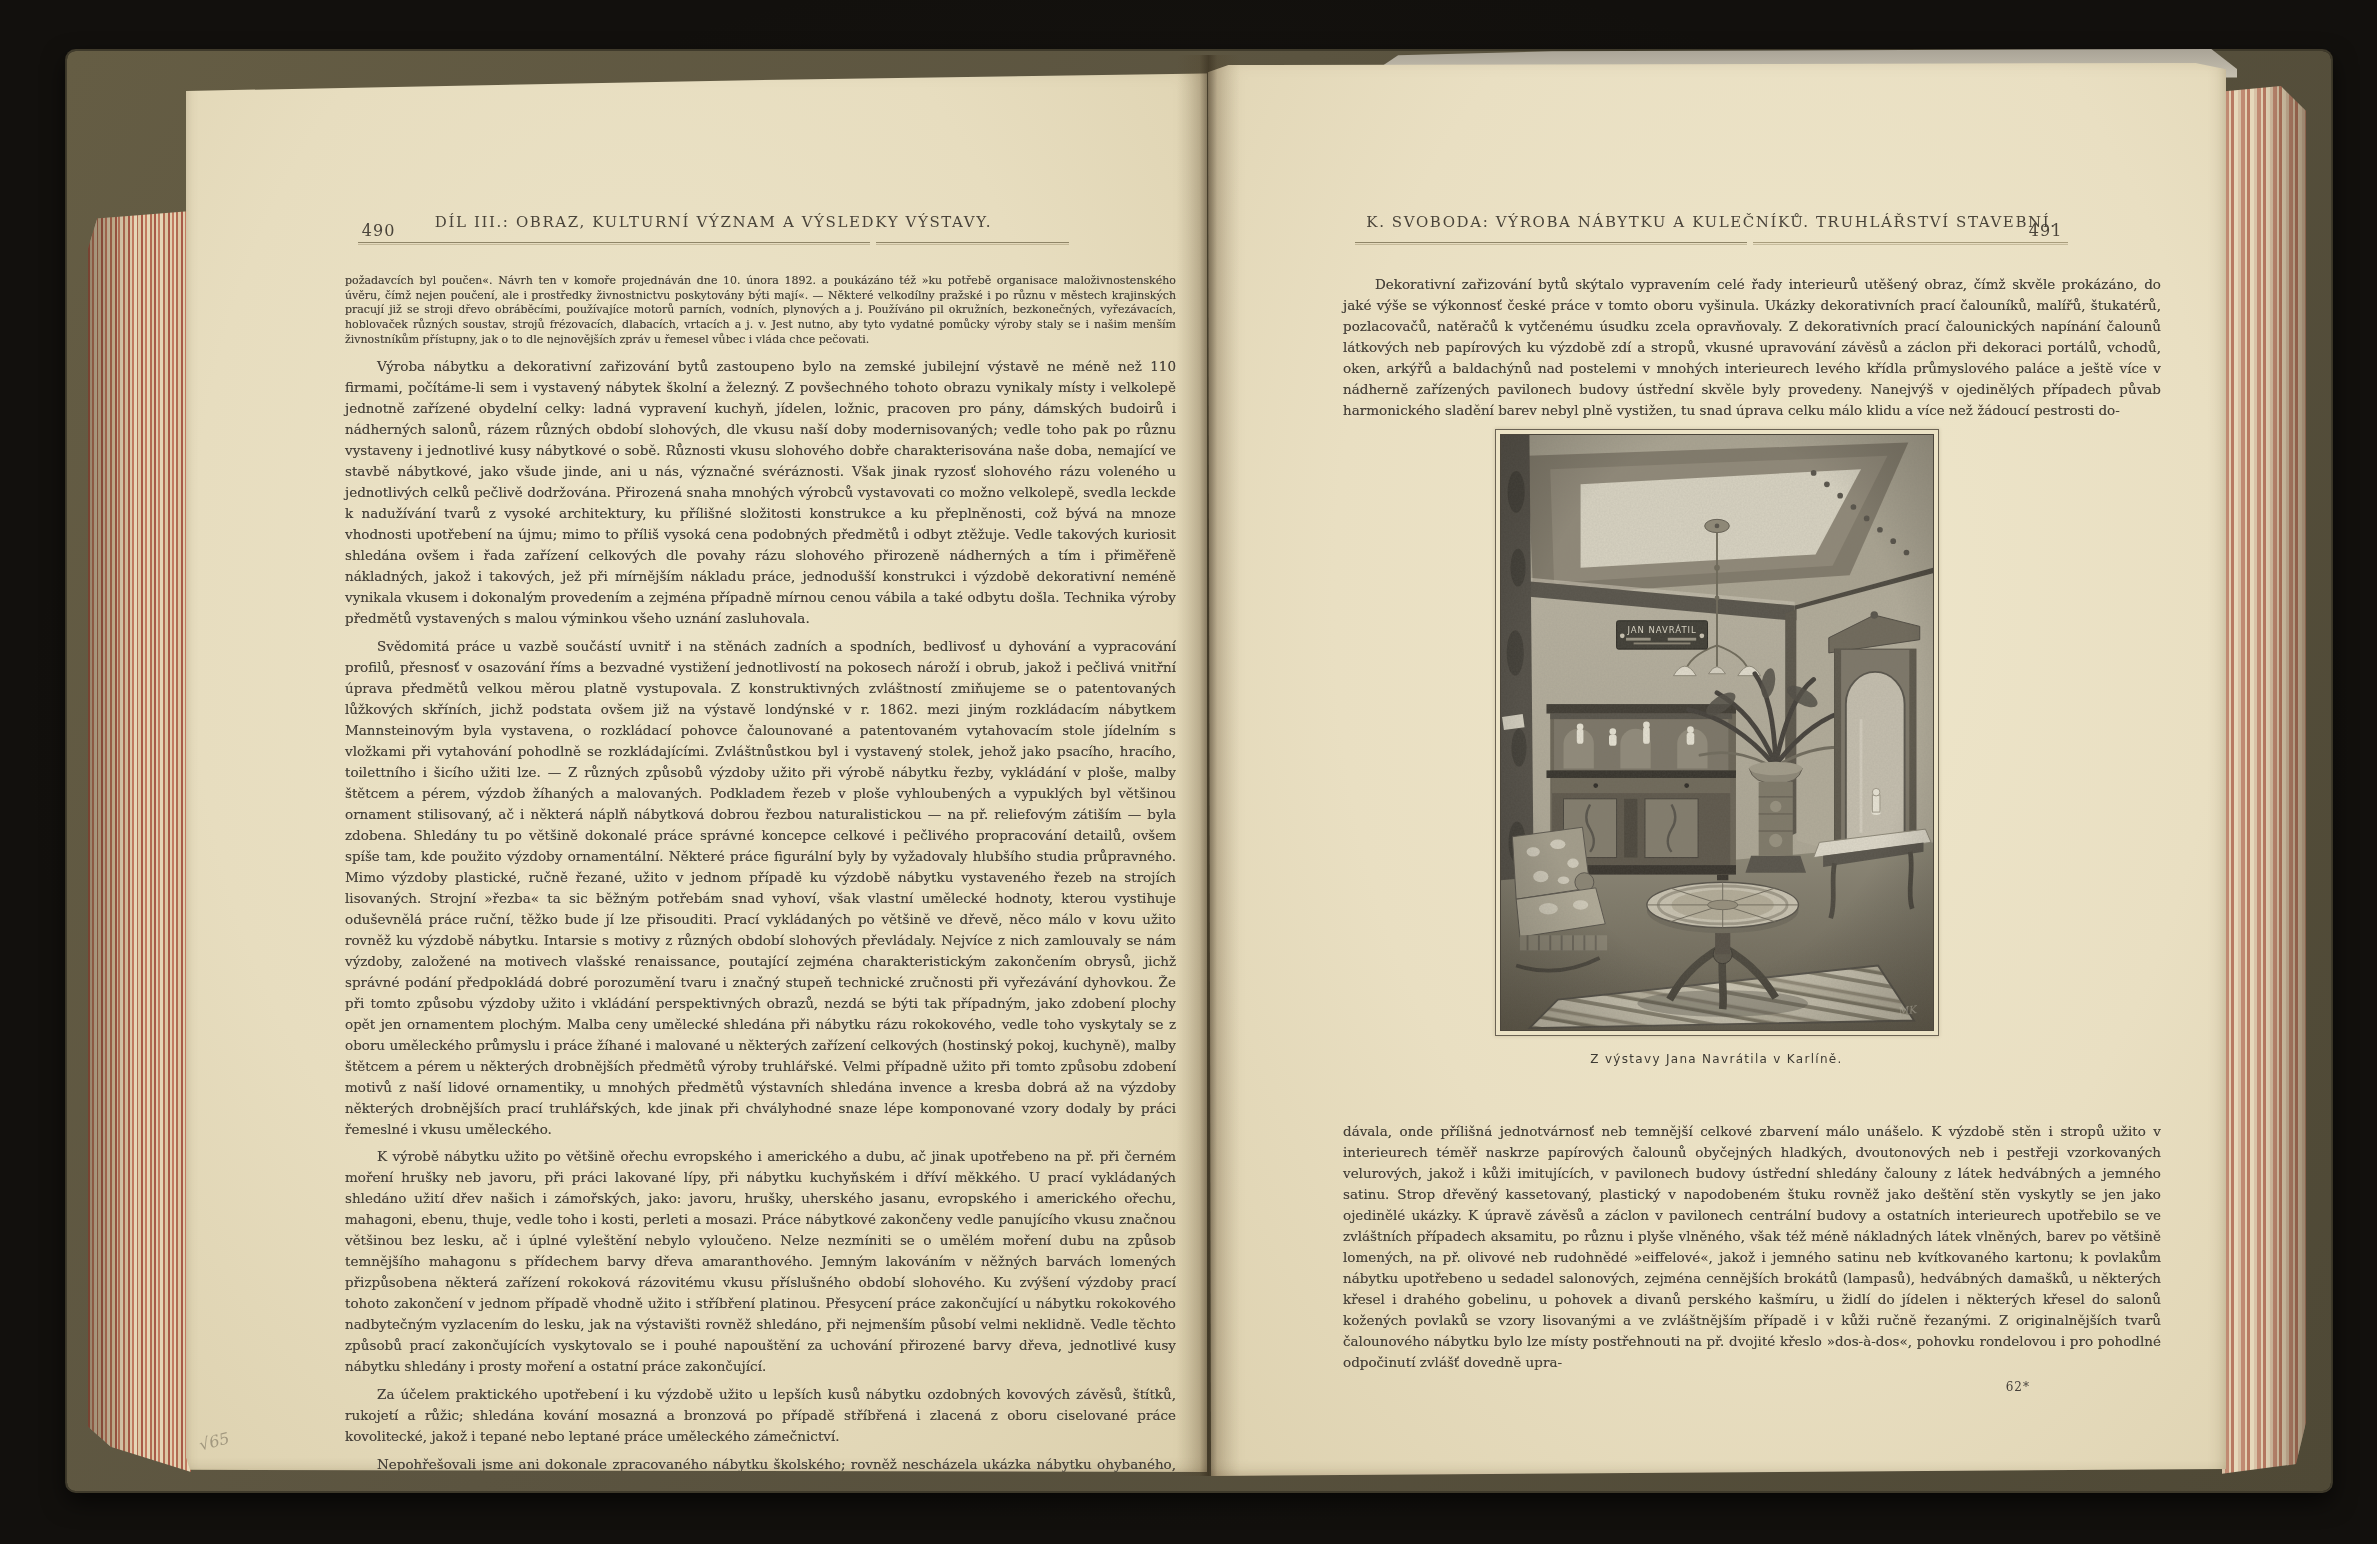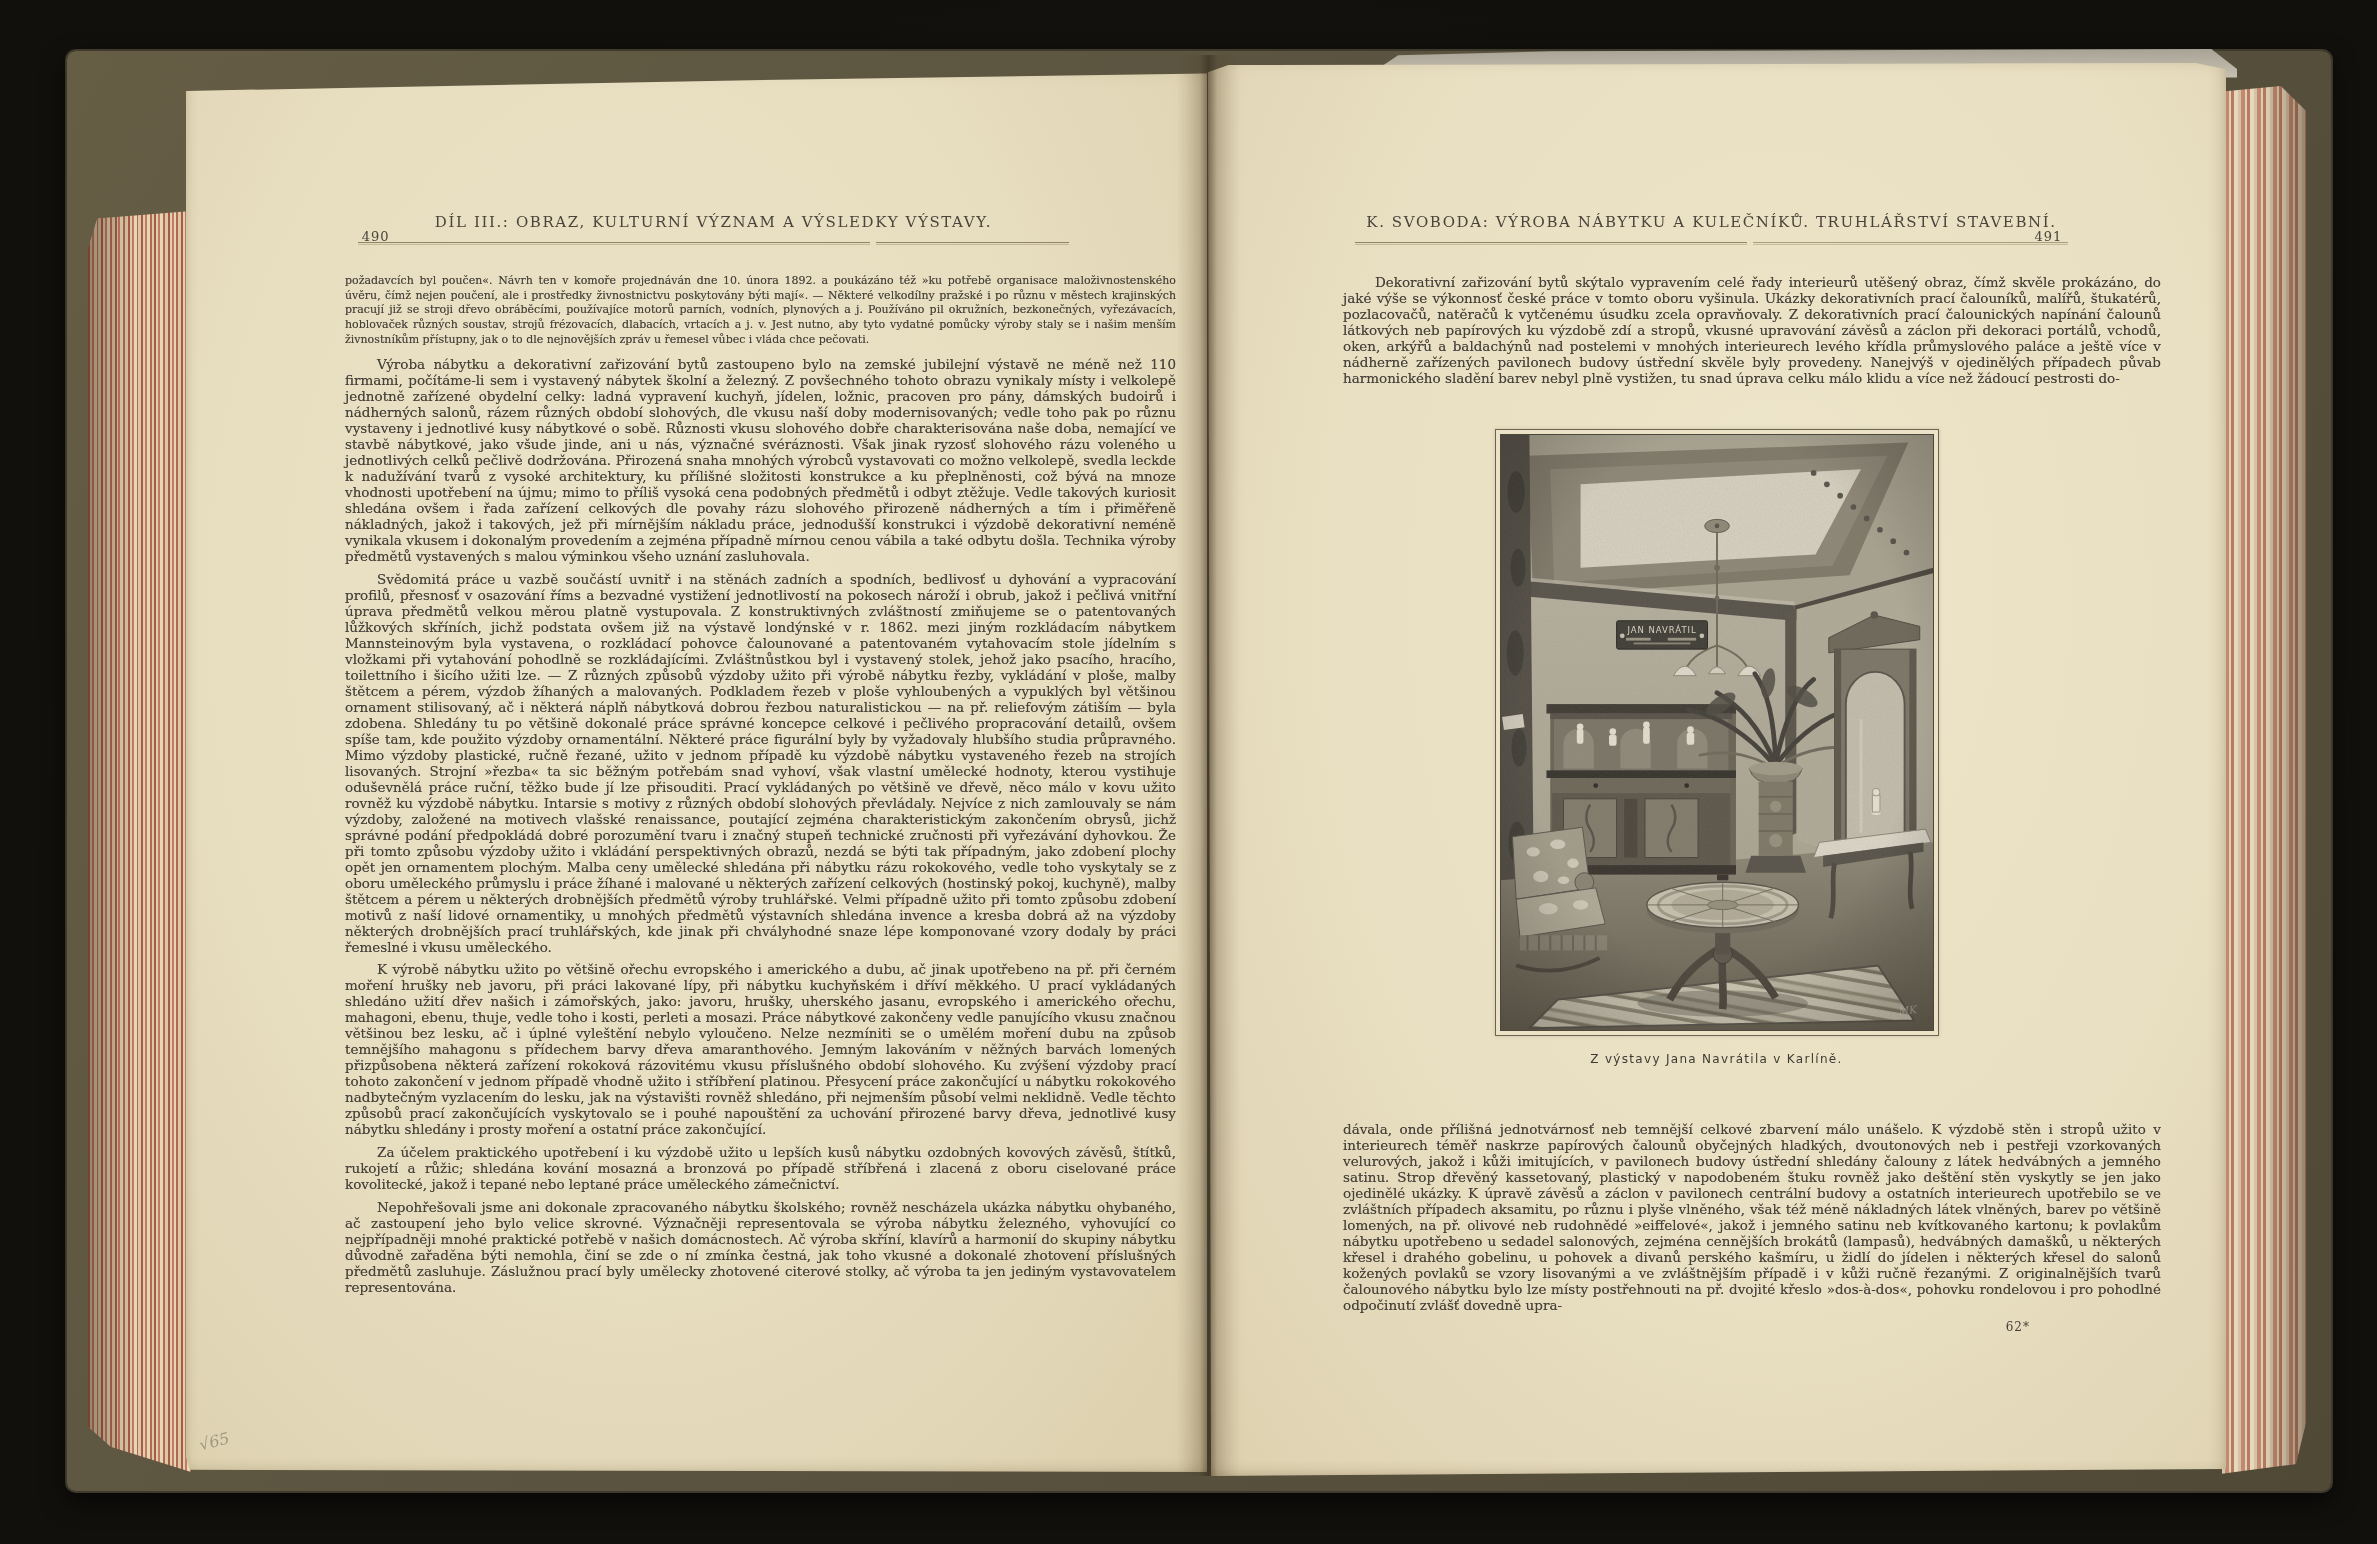--- a/index.html
+++ b/index.html
@@ -44,33 +44,33 @@
   .page-right{left:1208px;top:63px;width:1018px;height:1413px;
     background:radial-gradient(ellipse at 56% 38%, #eee6cb 0%, #e9dfc2 55%, #ddd1af 100%);
     clip-path:polygon(0 0.65%,2% 0.15%,97% 0,100% 0.45%,100% 99.5%,0.3% 100%);
     box-shadow:inset 23px 0 30px -19px rgba(80,58,28,.42), inset -11.4px 0 17px -11.4px rgba(80,58,28,.3),
       inset 0 -9.5px 15px -9.5px rgba(80,58,28,.22);}
   
   .header{position:absolute;text-align:center;color:#4a443a;}
   .hdr-left{left:172px;top:141px;width:711px;height:23px;}
   .hdr-right{left:147px;top:150px;width:713px;height:23px;}
   .htitle{font-size:15px;letter-spacing:1.6px;white-space:nowrap;}
-  .pgnum{position:absolute;top:16px;font-size:13px;letter-spacing:1px;color:#4a443a;}
+  .pgnum{position:absolute;top:8px;font-size:16px;letter-spacing:1px;color:#4a443a;}
   .hdr-left .pgnum{left:3.8px;}
   .hdr-right .pgnum{right:5.7px;}
   .rule{position:absolute;left:0;right:0;bottom:-6.7px;display:flex;gap:5.7px;}
   .rule i{display:block;height:1px;background:#8f8567;box-shadow:0 1.9px 0 rgba(155,144,108,.5);}
   .rule .s1{flex:0 0 72%;} .rule .s2{flex:1 1 auto;}
   .rule .w1{flex:0 0 55%;} .rule .w2{flex:1 1 auto;background:#a89d7c;}
   
   .col{position:absolute;text-align:justify;}
   .col-left{left:159px;top:202px;width:831px;}
   .col-right-top{left:135px;top:211px;width:818px;}
   .col-right-bottom{left:135px;top:1058px;width:818px;}
-  p.para{font-size:13.5px;line-height:16px;margin:0 0 6.7px;text-indent:32px;
+  p.para{font-size:13.5px;line-height:21px;margin:0 0 6.7px;text-indent:32px;
     text-shadow:0 0 0.4px rgba(70,60,48,.55);}
   p.cont{text-indent:0;}
   p.small{font-size:11px;line-height:14.7px;margin:0 0 8.6px;text-indent:0;
     text-shadow:0 0 0.4px rgba(70,60,48,.5);}
   .sig{text-align:right;padding-right:131px;font-size:12px;margin-top:2.9px;letter-spacing:1px;}
   .pencil{position:absolute;left:13.3px;top:1360px;font-style:italic;font-size:16px;
     color:rgba(100,92,76,.5);transform:rotate(-14deg);}
   
   .photo-frame{position:absolute;left:287px;top:366px;width:434px;height:597px;margin:0;
     border:1px solid #6b6354;padding:3.8px;background:#ece3c6;

